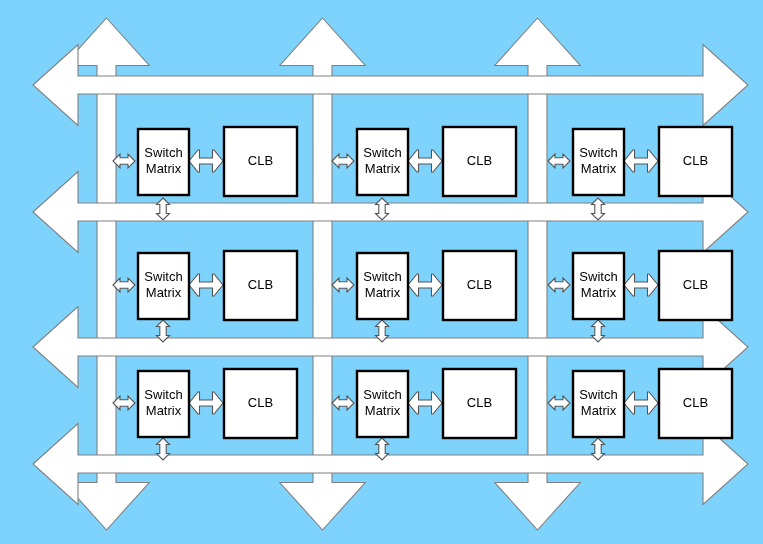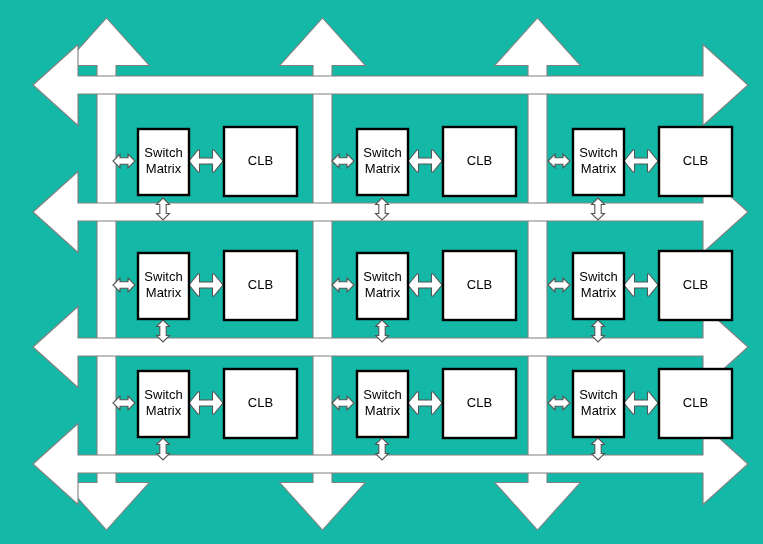--- a/index.html
+++ b/index.html
@@ -8,21 +8,21 @@
     padding: 0;
     background: #ffffff;
   }
   body {
     font-family: "Liberation Sans", sans-serif;
   }
   #diagram-root {
     position: relative;
     width: 763px;
     height: 544px;
-    background: #14b8a6;
+    background: #7dd3fc;
     overflow: hidden;
   }
   svg#fpga-svg {
     display: block;
     width: 763px;
     height: 544px;
   }
   .block-label {
     font-family: "Liberation Sans", sans-serif;
     font-size: 13px;

